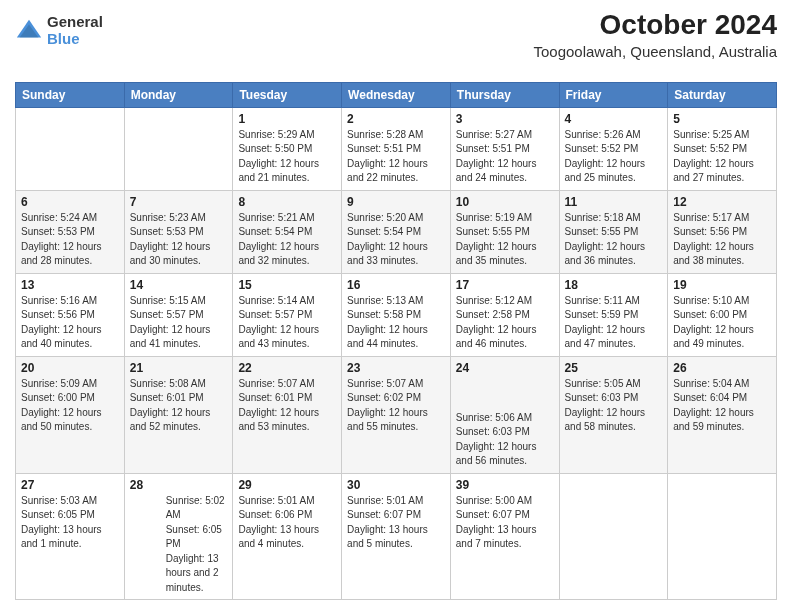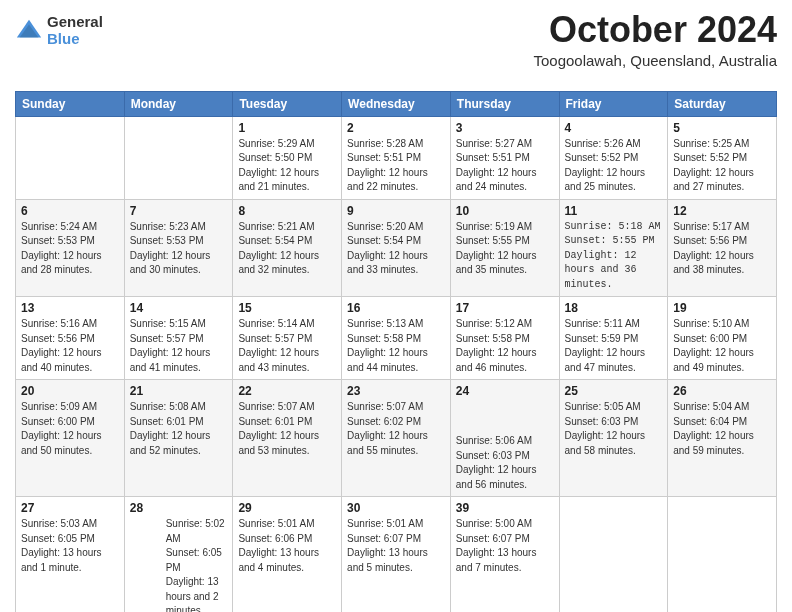--- a/index.html
+++ b/index.html
@@ -38,21 +38,21 @@
       color: #4a90d9;
     }
     .logo-icon {
       width: 28px;
       height: 28px;
     }
     .title-block {
       text-align: right;
     }
     .month-title {
-      font-size: 36px;
+      font-size: 28px;
       font-weight: bold;
       color: #222;
       line-height: 1.1;
     }
     .location-title {
       font-size: 15px;
       color: #333;
       margin-top: 2px;
     }
     table {
@@ -191,21 +191,21 @@
 Daylight: 12 hours and 33 minutes.</div>
         </td>
         <td>
           <span class="day-num">10</span>
           <div class="day-info" style="white-space: pre-line;">Sunrise: 5:19 AM
 Sunset: 5:55 PM
 Daylight: 12 hours and 35 minutes.</div>
         </td>
         <td>
           <span class="day-num">11</span>
-          <div class="day-info" style="white-space: pre-line; font-family: Liberation Mono, monospace;">Sunrise: 5:18 AM
+          <div class="day-info" style="white-space: pre-line;">Sunrise: 5:18 AM
 Sunset: 5:55 PM
 Daylight: 12 hours and 36 minutes.</div>
         </td>
         <td>
           <span class="day-num">12</span>
           <div class="day-info" style="white-space: pre-line;">Sunrise: 5:17 AM
 Sunset: 5:56 PM
 Daylight: 12 hours and 38 minutes.</div>
         </td>
       </tr>
@@ -230,21 +230,21 @@
         </td>
         <td>
           <span class="day-num">16</span>
           <div class="day-info" style="white-space: pre-line;">Sunrise: 5:13 AM
 Sunset: 5:58 PM
 Daylight: 12 hours and 44 minutes.</div>
         </td>
         <td>
           <span class="day-num">17</span>
           <div class="day-info" style="white-space: pre-line;">Sunrise: 5:12 AM
-Sunset: 5:58 PM
+Sunset: 2:58 PM
 Daylight: 12 hours and 46 minutes.</div>
         </td>
         <td>
           <span class="day-num">18</span>
           <div class="day-info" style="white-space: pre-line;">Sunrise: 5:11 AM
 Sunset: 5:59 PM
 Daylight: 12 hours and 47 minutes.</div>
         </td>
         <td>
           <span class="day-num">19</span>

